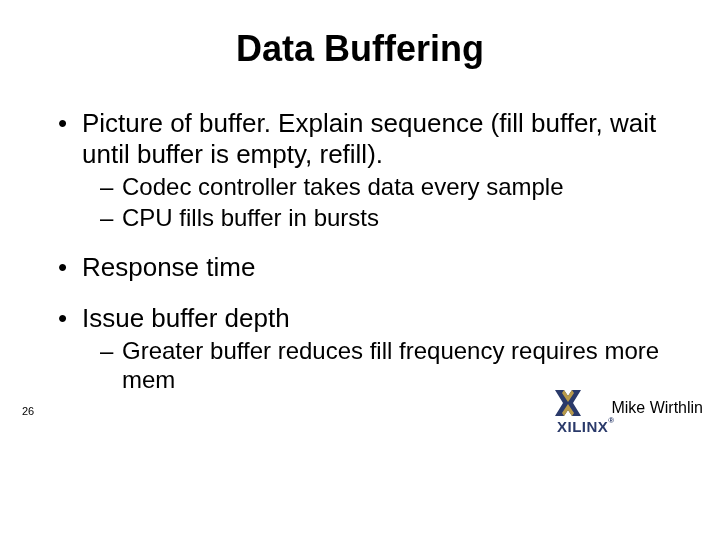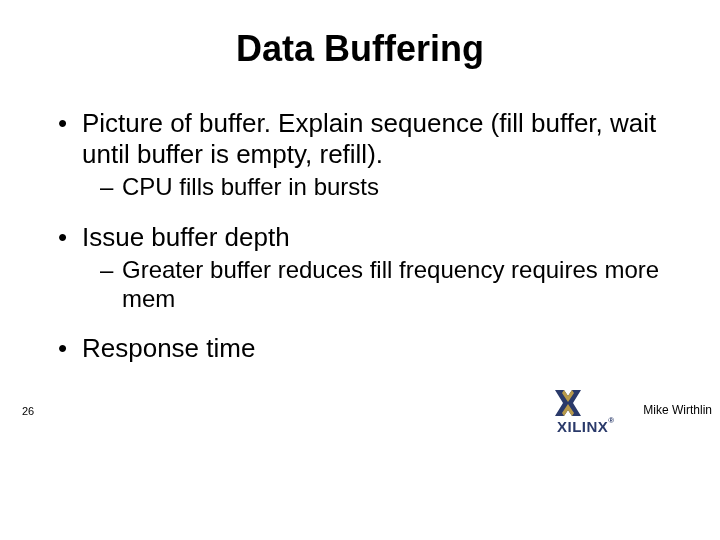--- a/index.html
+++ b/index.html
@@ -72,23 +72,23 @@
     height: 30px;
   }
   .page-num {
     position: absolute;
     left: 22px;
     bottom: 2px;
     font-size: 11px;
   }
   .author {
     position: absolute;
-    right: 8px;
+    right: 17px;
     bottom: 2px;
-    font-size: 12px;
+    font-size: 16px;
   }
   .logo {
     position: absolute;
     right: 75px;
     bottom: 3px;
     width: 90px;
     height: 26px;
   }
   .logo-x {
     width: 26px;
@@ -120,34 +120,37 @@
 <div class="slide">
 
   <h1 class="title">Data Buffering</h1>
 
   <div class="content">
     <ul class="level1">
       <li>
         <span>Picture of buffer. Explain sequence (fill buffer, wait until buffer is empty, refill).</span>
         <ul class="level2">
           <li>
+            <span>Codec controller takes data every sample</span>
+          </li>
+          <li>
             <span>CPU fills buffer in bursts</span>
           </li>
         </ul>
+      </li>
+      <li>
+        <span>Response time</span>
       </li>
       <li>
         <span>Issue buffer depth</span>
         <ul class="level2">
           <li>
             <span>Greater buffer reduces fill frequency requires more mem</span>
           </li>
         </ul>
-      </li>
-      <li>
-        <span>Response time</span>
       </li>
     </ul>
   </div>
 
   <div class="footer">
     <div class="page-num">26</div>
 
     <div class="logo">
       <svg class="logo-x" viewBox="0 0 26 26">
         <polygon points="0,0 9,0 13,6 17,0 26,0 18,13 26,26 17,26 13,20 9,26 0,26 8,13" fill="#2a3a6a"></polygon>

